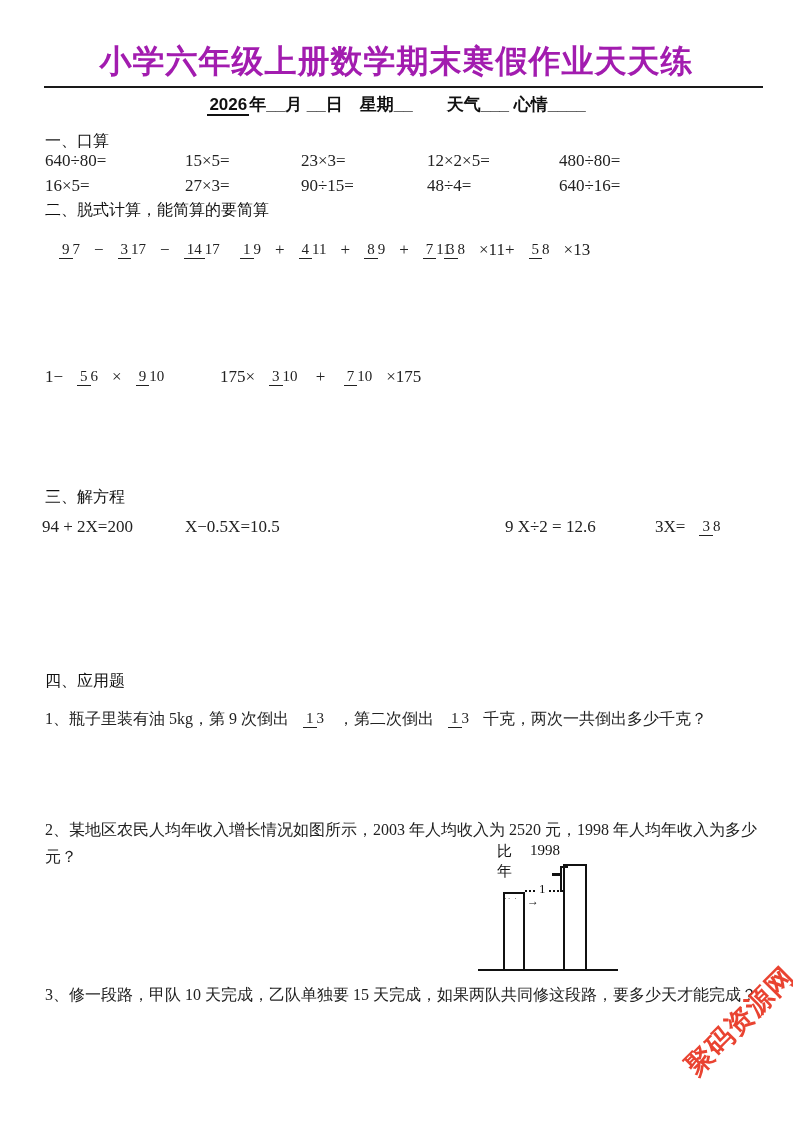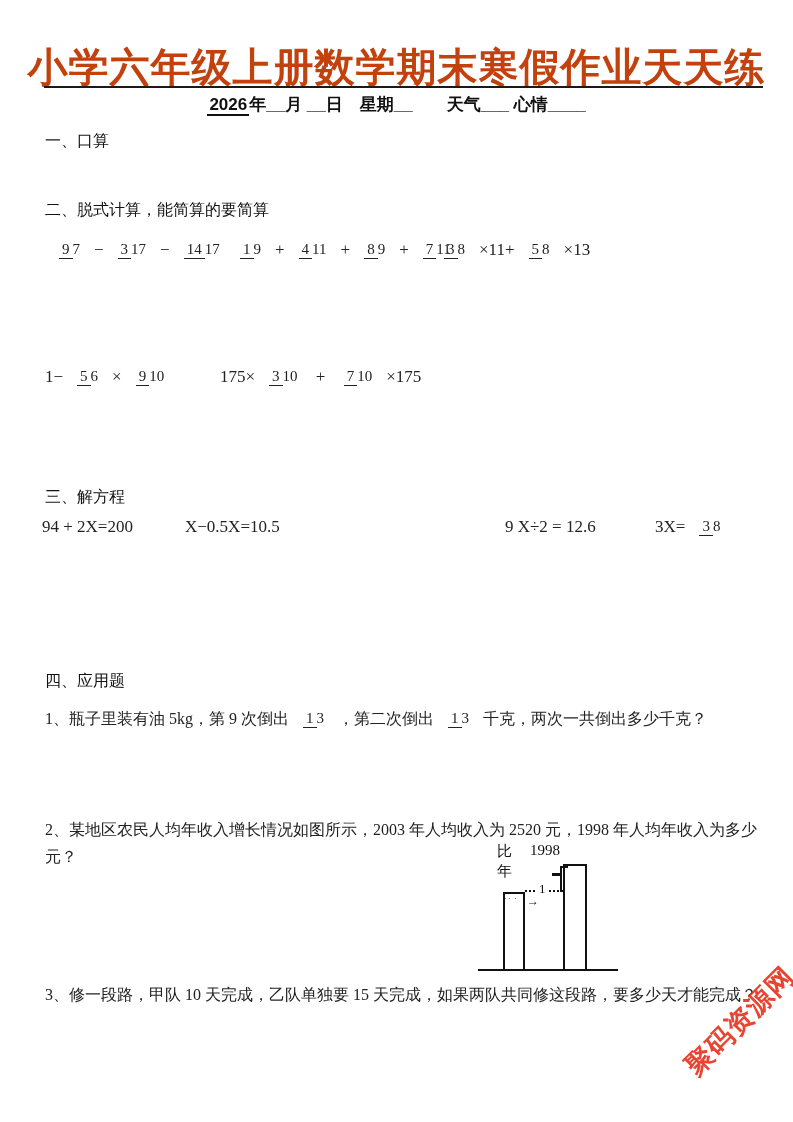--- a/index.html
+++ b/index.html
@@ -1,20 +1,20 @@
 <!DOCTYPE html>
 <html><head>
 <meta charset="utf-8">
 <style>
   html,body{margin:0;padding:0;background:#ffffff;}
   .page{position:relative;width:793px;height:1122px;background:#fff;overflow:hidden;
         font-family:"Liberation Serif", serif;color:#1a1a1a;}
   .title{position:absolute;top:40px;left:0;width:100%;text-align:center;
-         font-family:Liberation Mono, monospace;font-weight:900;font-size:40px;
-         letter-spacing:1px;color:#c2410c;white-space:nowrap;}
+         font-family:Liberation Mono, monospace;font-weight:900;font-size:32px;
+         letter-spacing:1px;color:#a21caf;white-space:nowrap;}
   .title-rule{position:absolute;left:44px;top:86px;width:719px;height:2px;background:#1a1a1a;}
   .date-line{position:absolute;top:93px;left:0;width:100%;text-align:center;
              font-family:"Liberation Sans", sans-serif;font-weight:bold;font-size:17px;
              color:#111;white-space:pre;}
   .date-line .year{border-bottom:2px solid #111;padding:0 2px;}
   .sec-head{position:absolute;font-size:16px;color:#111;white-space:nowrap;}
   .oral-grid{position:absolute;left:45px;top:151px;width:715px;display:grid;
              grid-template-columns:140px 116px 126px 132px 1fr;row-gap:5px;
              font-size:17px;color:#222;}
   .math{position:absolute;display:flex;align-items:center;font-size:17px;color:#222;
@@ -46,20 +46,32 @@
 <body>
 
 <div class="page">
 
   <div class="title">小学六年级上册数学期末寒假作业天天练</div>
   <div class="title-rule"></div>
 
   <div class="date-line"><span class="year">2026</span><span>年__月 __日　星期__　　天气___ 心情____</span></div>
 
   <div class="sec-head" style="left:45px;top:131px">一、口算</div>
+  <div class="oral-grid">
+    <span>640÷80=</span>
+    <span>15×5=</span>
+    <span>23×3=</span>
+    <span>12×2×5=</span>
+    <span>480÷80=</span>
+    <span>16×5=</span>
+    <span>27×3=</span>
+    <span>90÷15=</span>
+    <span>48÷4=</span>
+    <span>640÷16=</span>
+  </div>
 
   <div class="sec-head" style="left:45px;top:200px">二、脱式计算，能简算的要简算</div>
   <div class="math" style="left:45px;top:225px"><span class="frac"><span class="num">9</span><span class="den">7</span></span><span>−</span><span class="frac"><span class="num">3</span><span class="den">17</span></span><span>−</span><span class="frac"><span class="num">14</span><span class="den">17</span></span></div>
   <div class="math" style="left:226px;top:225px"><span class="frac"><span class="num">1</span><span class="den">9</span></span><span>+</span><span class="frac"><span class="num">4</span><span class="den">11</span></span><span>+</span><span class="frac"><span class="num">8</span><span class="den">9</span></span><span>+</span><span class="frac"><span class="num">7</span><span class="den">11</span></span></div>
   <div class="math" style="left:430px;top:225px"><span class="frac"><span class="num">3</span><span class="den">8</span></span><span>×11+</span><span class="frac"><span class="num">5</span><span class="den">8</span></span><span>×13</span></div>
   <div class="math" style="left:45px;top:352px"><span>1−</span><span class="frac"><span class="num">5</span><span class="den">6</span></span><span>×</span><span class="frac"><span class="num">9</span><span class="den">10</span></span></div>
   <div class="math" style="left:220px;top:352px"><span>175×</span><span class="frac"><span class="num">3</span><span class="den">10</span></span><span> + </span><span class="frac"><span class="num">7</span><span class="den">10</span></span><span>×175</span></div>
 
   <div class="sec-head" style="left:45px;top:487px">三、解方程</div>
   <div class="math" style="left:42px;top:505px;height:44px"><span>94 + 2X=200</span></div>

